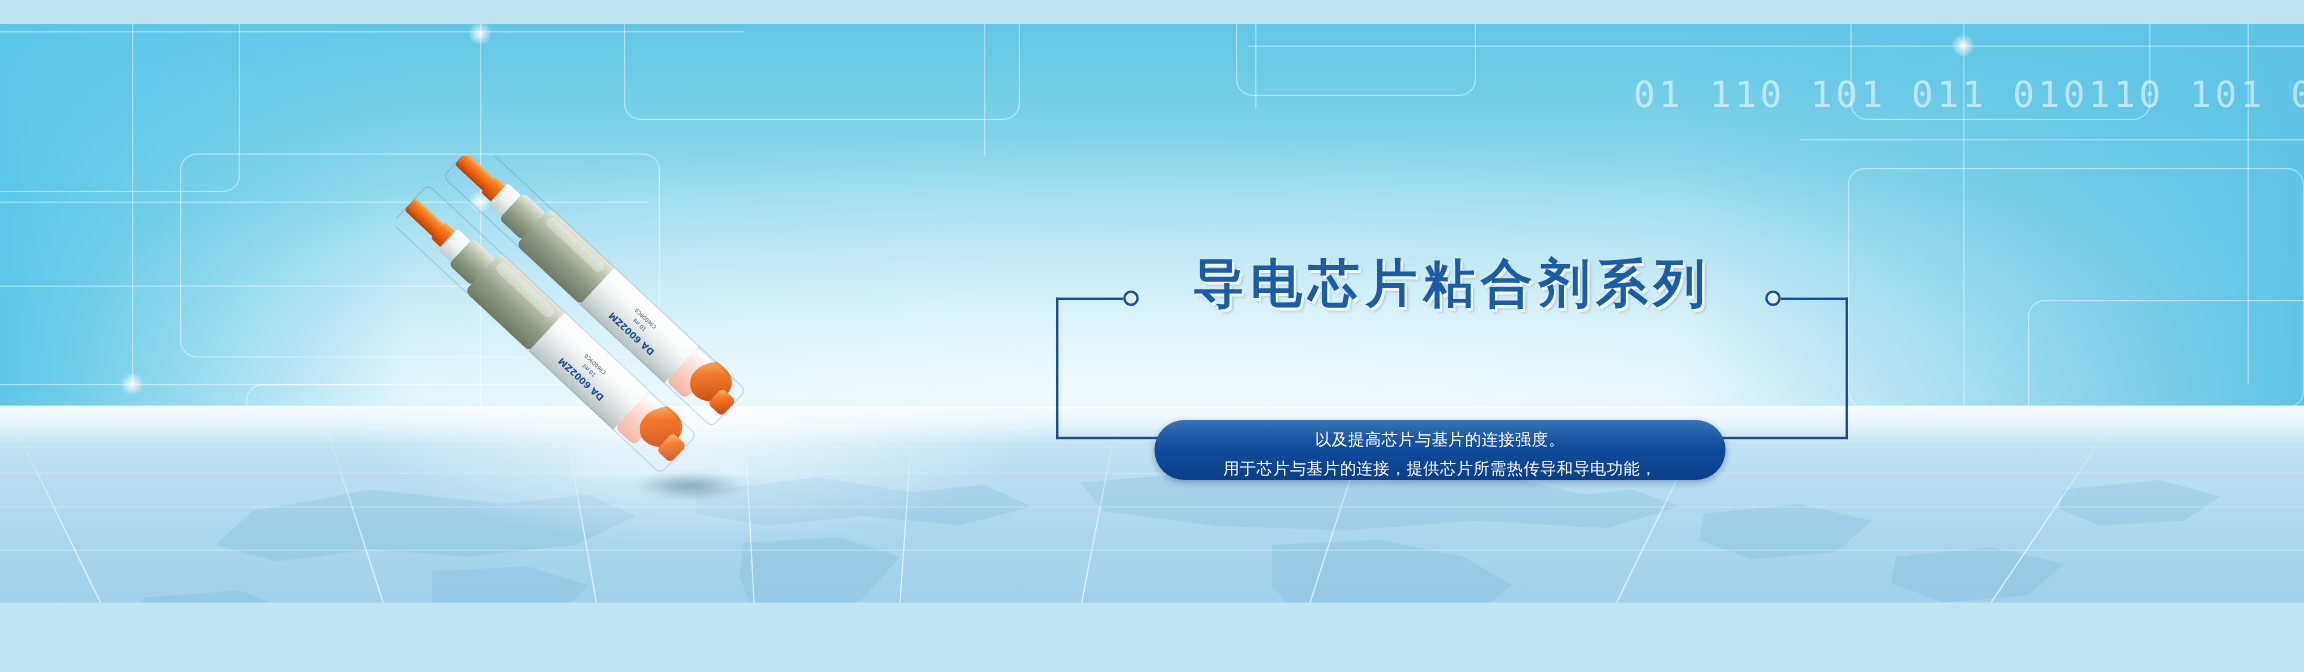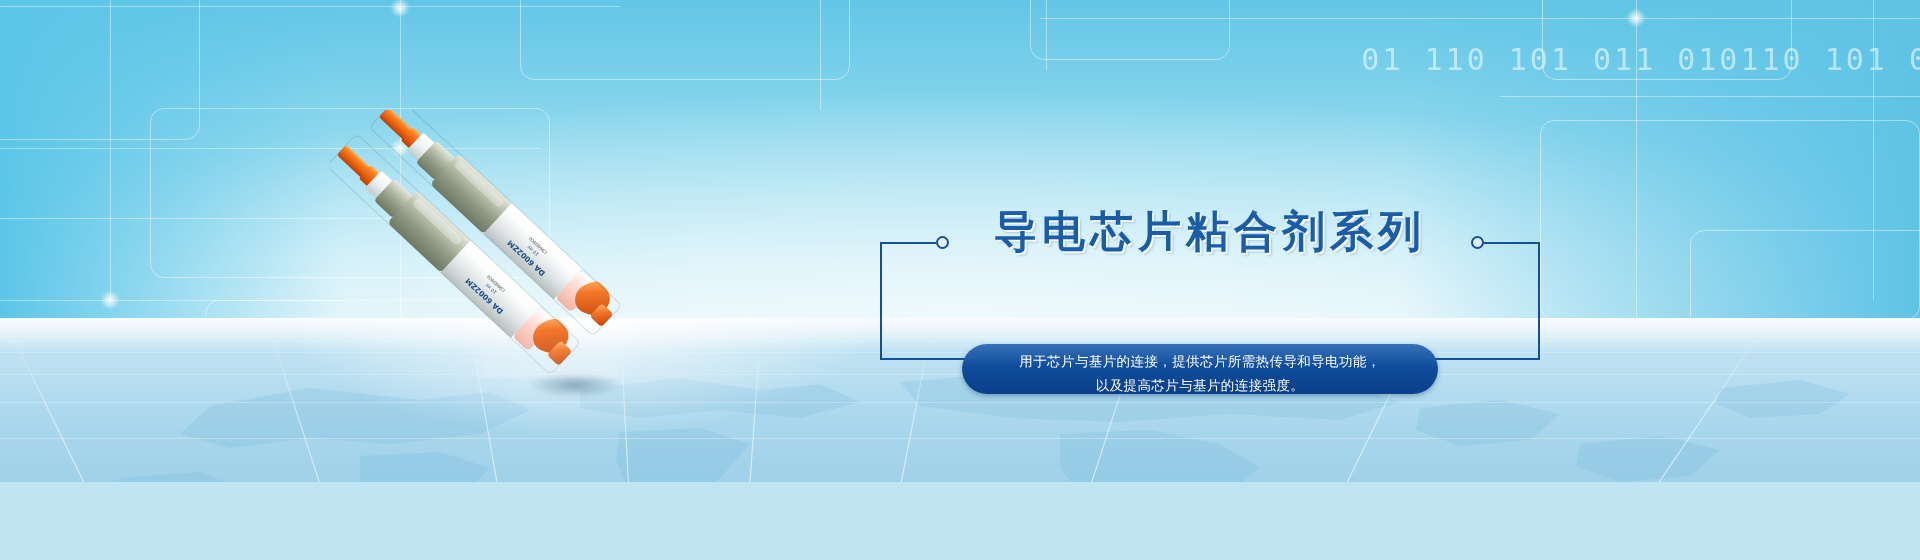--- a/index.html
+++ b/index.html
@@ -7,20 +7,21 @@
   body {
     font-family:"Liberation Sans", sans-serif;
     background:#bfe4f2;
   }
 
   
   .banner {
     position:relative;
     width:1920px; height:482px;
     overflow:hidden;
+    margin-top:20px;
   }
 
   
   .sky {
     position:absolute; left:0; top:0; width:1920px; height:340px;
     background:
       radial-gradient(110% 150% at 50% 120%, rgba(255,255,255,.92) 0%, rgba(255,255,255,.55) 28%, rgba(255,255,255,0) 62%),
       linear-gradient(180deg, #63c6e6 0%, #79d0ea 22%, #9adcef 48%, #bde9f5 75%, #d3f0f7 100%);
   }
   .sky-edge-l {
@@ -128,21 +129,21 @@
     position:absolute; left:150px; top:268px; width:140px; height:110px;
     background:linear-gradient(180deg, rgba(255,255,255,.55), rgba(255,255,255,0) 80%);
     transform:scaleY(-.55);
     transform-origin:top center;
     opacity:.35;
     filter:blur(3px);
   }
 
   
   .textblock {
-    position:absolute; left:880px; top:210px; width:660px; height:190px;
+    position:absolute; left:880px; top:196px; width:660px; height:190px;
   }
   
   .frame-line { position:absolute; background:#174f94; }
   .fr-top-l   { left:0;    top:32px;  width:56px;  height:2px; }
   .fr-left    { left:0;    top:32px;  width:2px;   height:118px; }
   .fr-bot-l   { left:0;    top:148px; width:120px; height:2px; }
   .fr-top-r   { right:0;   top:32px;  width:56px;  height:2px; }
   .fr-right   { right:0;   top:32px;  width:2px;   height:118px; }
   .fr-bot-r   { right:0;   top:148px; width:120px; height:2px; }
   .fr-dot {
@@ -385,19 +386,19 @@
     <div class="frame-line fr-right"></div>
     <div class="frame-line fr-bot-r"></div>
     <div class="fr-dot fr-dot-l"></div>
     <div class="fr-dot fr-dot-r"></div>
 
     <div class="title-cn">导电芯片粘合剂系列</div>
 
     <div class="pill">
       <div class="pill-sheen"></div>
       <div class="pill-text">
+        <div>以及提高芯片与基片的连接强度。</div>
         <div>用于芯片与基片的连接，提供芯片所需热传导和导电功能，</div>
-        <div>以及提高芯片与基片的连接强度。</div>
       </div>
     </div>
   </div>
 
 </div>
 
 </body></html>

